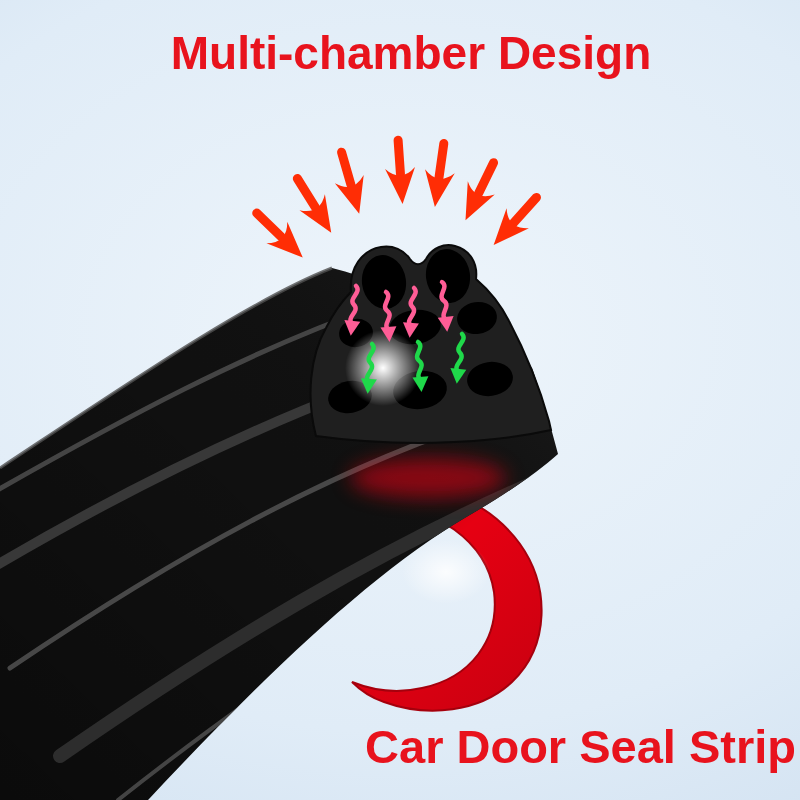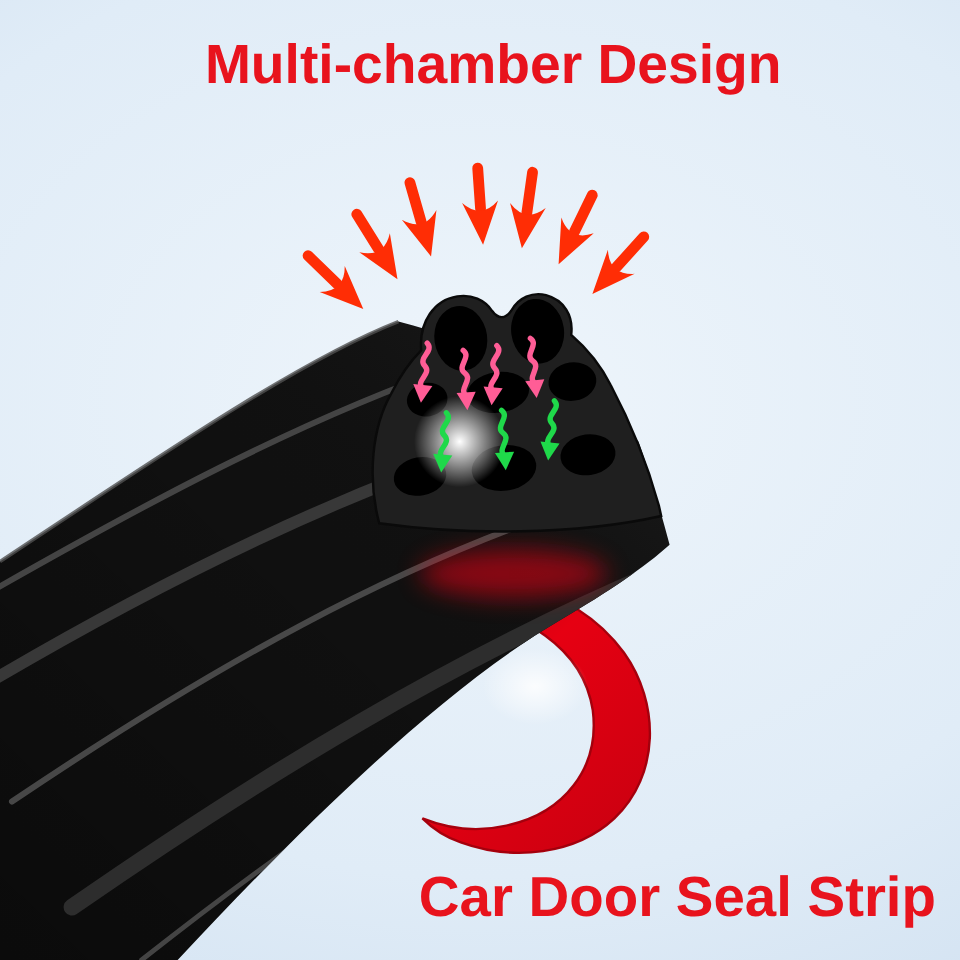--- a/index.html
+++ b/index.html
@@ -17,21 +17,21 @@
     position:absolute;top:16px;left:0;width:100%;margin:11px;
     text-align:center;font-size:46px;font-weight:700;line-height:1.15;
     color:var(--accent-red,#e8131d);
   }
   p.subheadline{
     position:absolute;top:84px;left:0;width:100%;margin:0;
     text-align:center;font-size:24px;font-weight:700;
     color:var(--text-black,#0a0a0a);
   }
   .caption{
-    position:absolute;right:20px;bottom:26px;
+    position:absolute;right:4px;bottom:26px;
     font-size:47px;font-weight:700;
     color:var(--accent-red,#e8131d);
     white-space:nowrap;
   }
   
   .c-red{color:var(--noise-arrow-red,#ff2d05);}
   .c-pink{color:var(--absorbed-arrow-pink,#ff5d96);}
   .c-green{color:var(--damped-arrow-green,#1fd94a);}
   .seal{fill:var(--seal-body,#1f1f1f);stroke:#0a0a0a;stroke-width:2;}
   .hole{fill:var(--seal-hole,#000000);}

